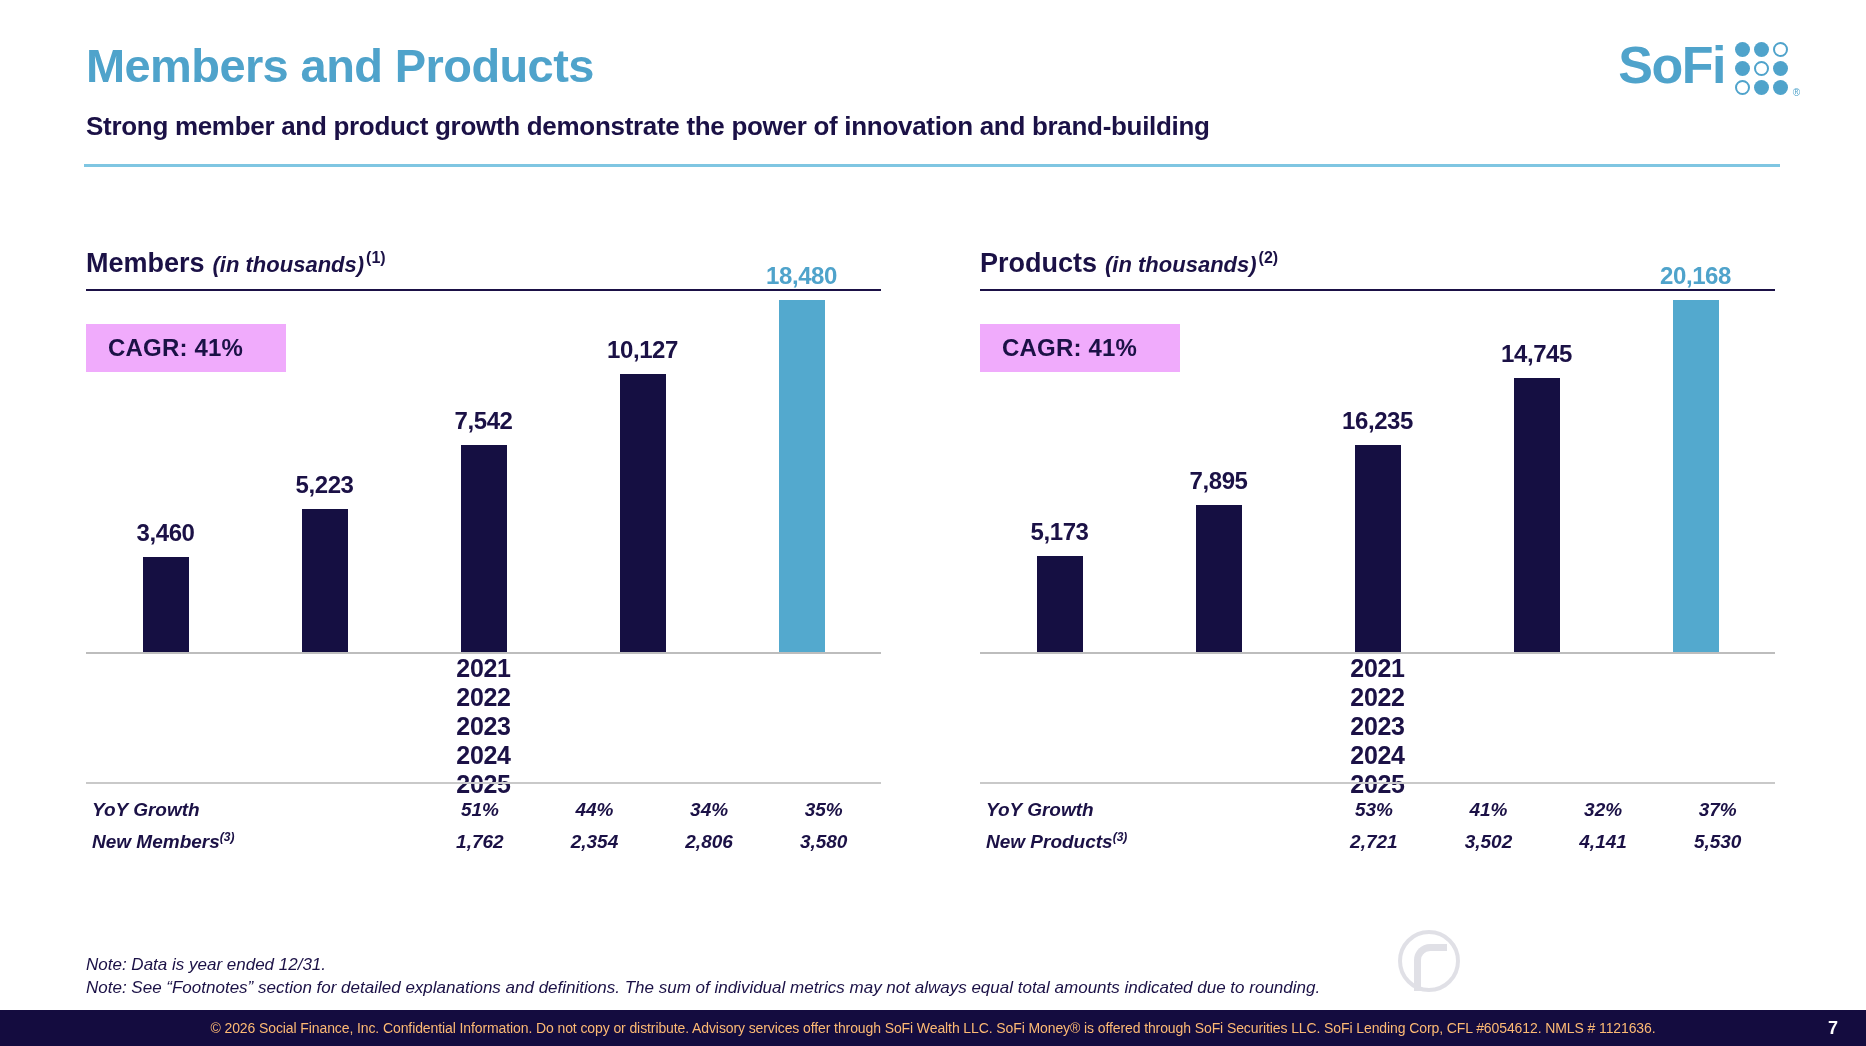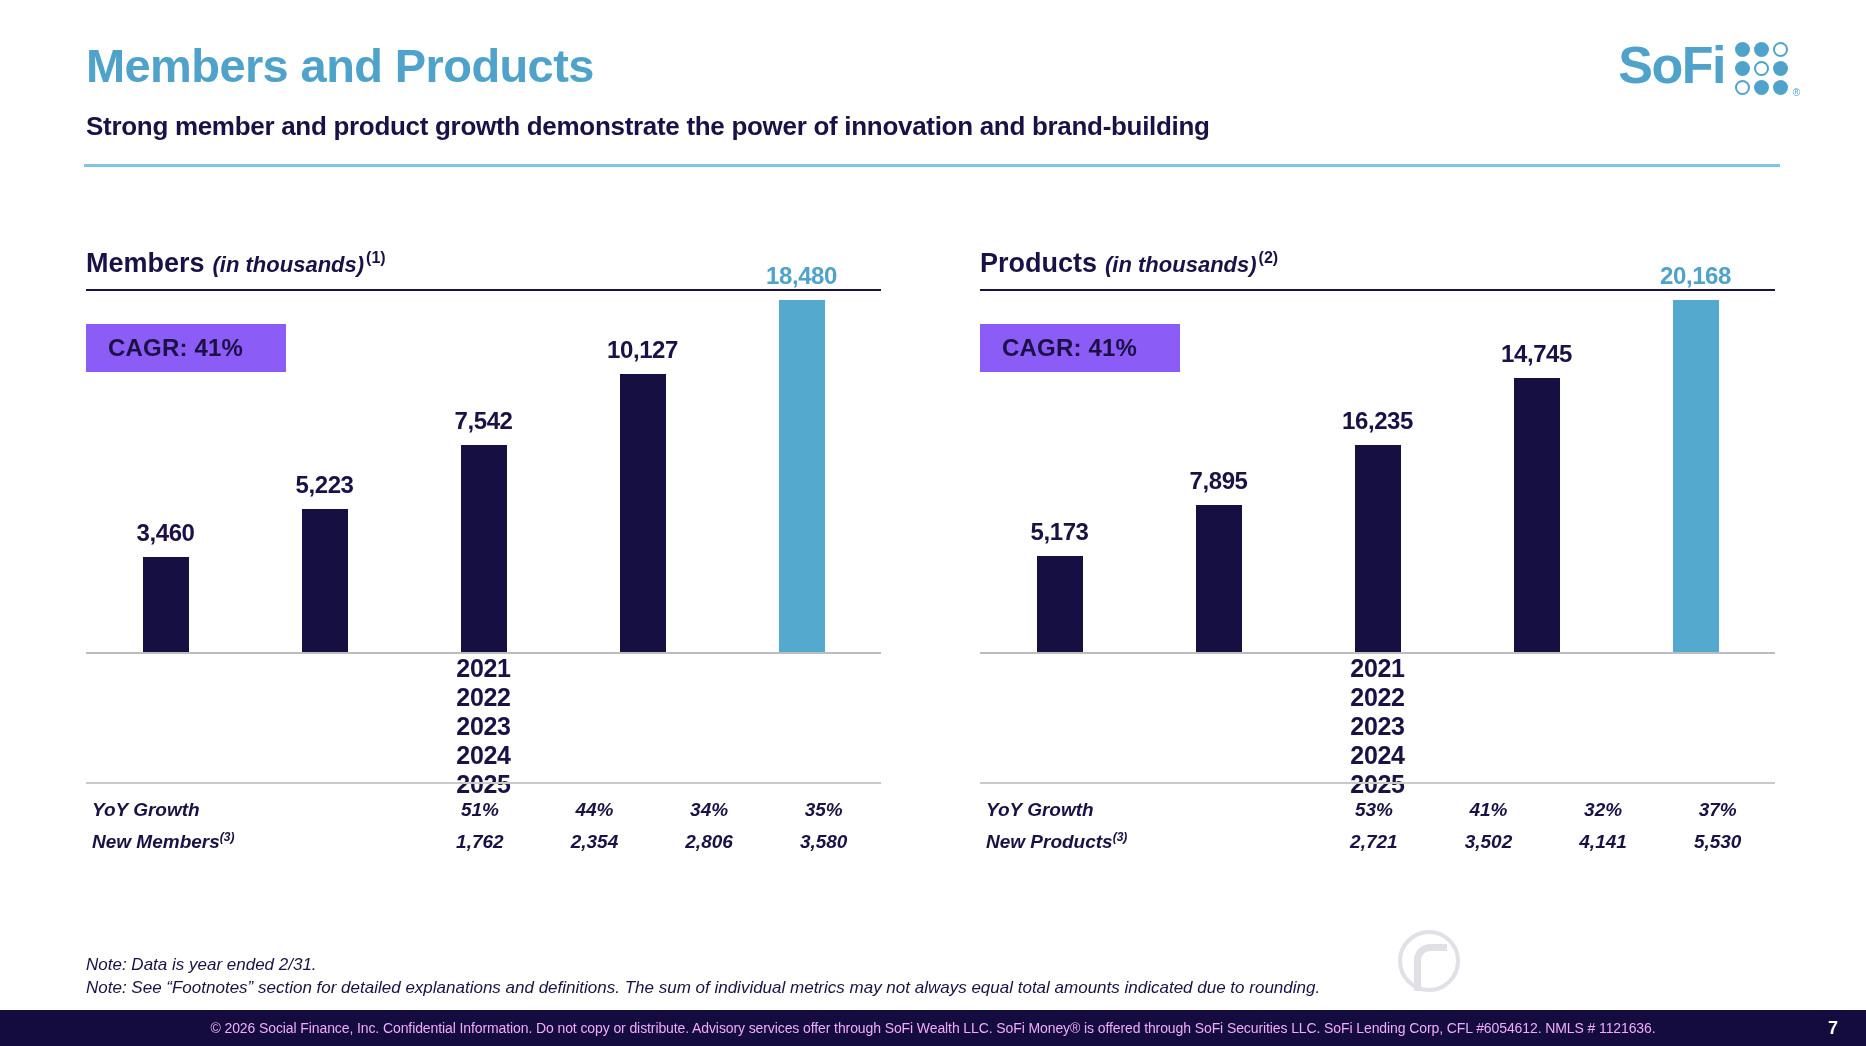--- a/index.html
+++ b/index.html
@@ -136,21 +136,21 @@
     height: 2px;
     background: #1B1146;
     width: 795px;
   }
 
   .cagr-box {
     position: absolute;
     top: 324px;
     width: 200px;
     height: 48px;
-    background: #8b5cf6;
+    background: #f0abfc;
     display: flex;
     align-items: center;
     padding-left: 22px;
     box-sizing: border-box;
     font-size: 24px;
     font-weight: bold;
     color: #1B1146;
     letter-spacing: 0.2px;
   }
   .cagr-left  { left: 86px; }
@@ -337,21 +337,21 @@
     bottom: 0;
     width: 1866px;
     height: 36px;
     background: #140C3F;
     display: flex;
     align-items: center;
     justify-content: center;
   }
   .footer-text {
     font-size: 14px;
-    color: #f0abfc;
+    color: #fdba74;
     white-space: nowrap;
     letter-spacing: -0.1px;
   }
   .page-number {
     position: absolute;
     right: 28px;
     top: 50%;
     transform: translateY(-50%);
     font-size: 18px;
     font-weight: bold;
@@ -521,21 +521,21 @@
         <div class="row-cell"></div>
         <div class="row-cell">2,721</div>
         <div class="row-cell">3,502</div>
         <div class="row-cell">4,141</div>
         <div class="row-cell">5,530</div>
       </div>
     </div>
   </div>
 
   <div class="notes">
-    <div>Note: Data is year ended 2/31.</div>
+    <div>Note: Data is year ended 12/31.</div>
     <div>Note: See “Footnotes” section for detailed explanations and definitions. The sum of individual metrics may not always equal total amounts indicated due to rounding.</div>
   </div>
 
   <div class="watermark">
     <div class="wm-logo"></div>
     <div class="wm-cn">霸议：</div>
     <div class="wm-text">MZInvest</div>
   </div>
 
   <div class="footer">

